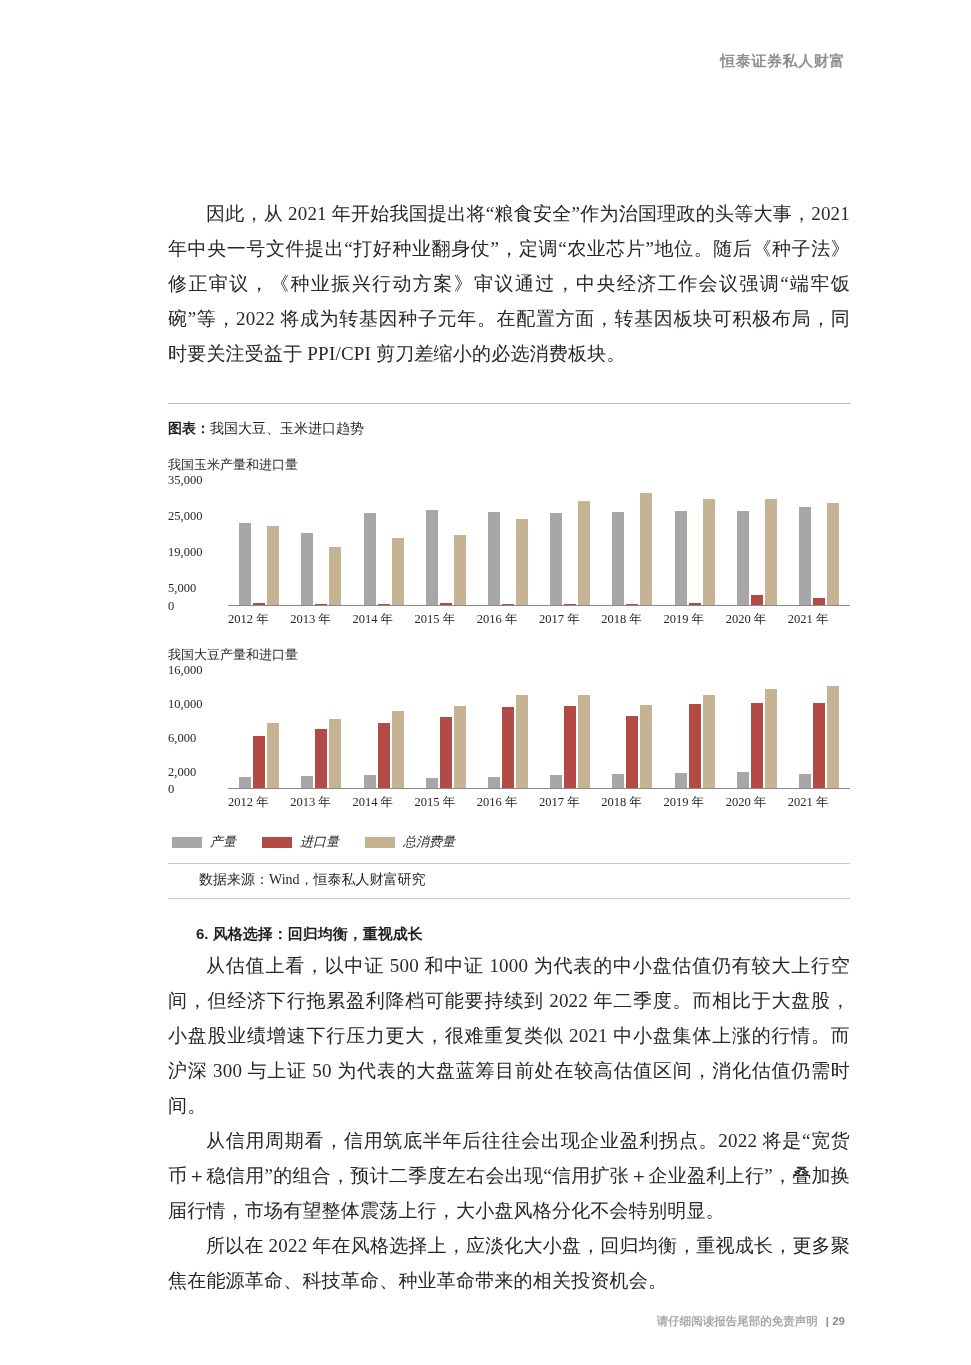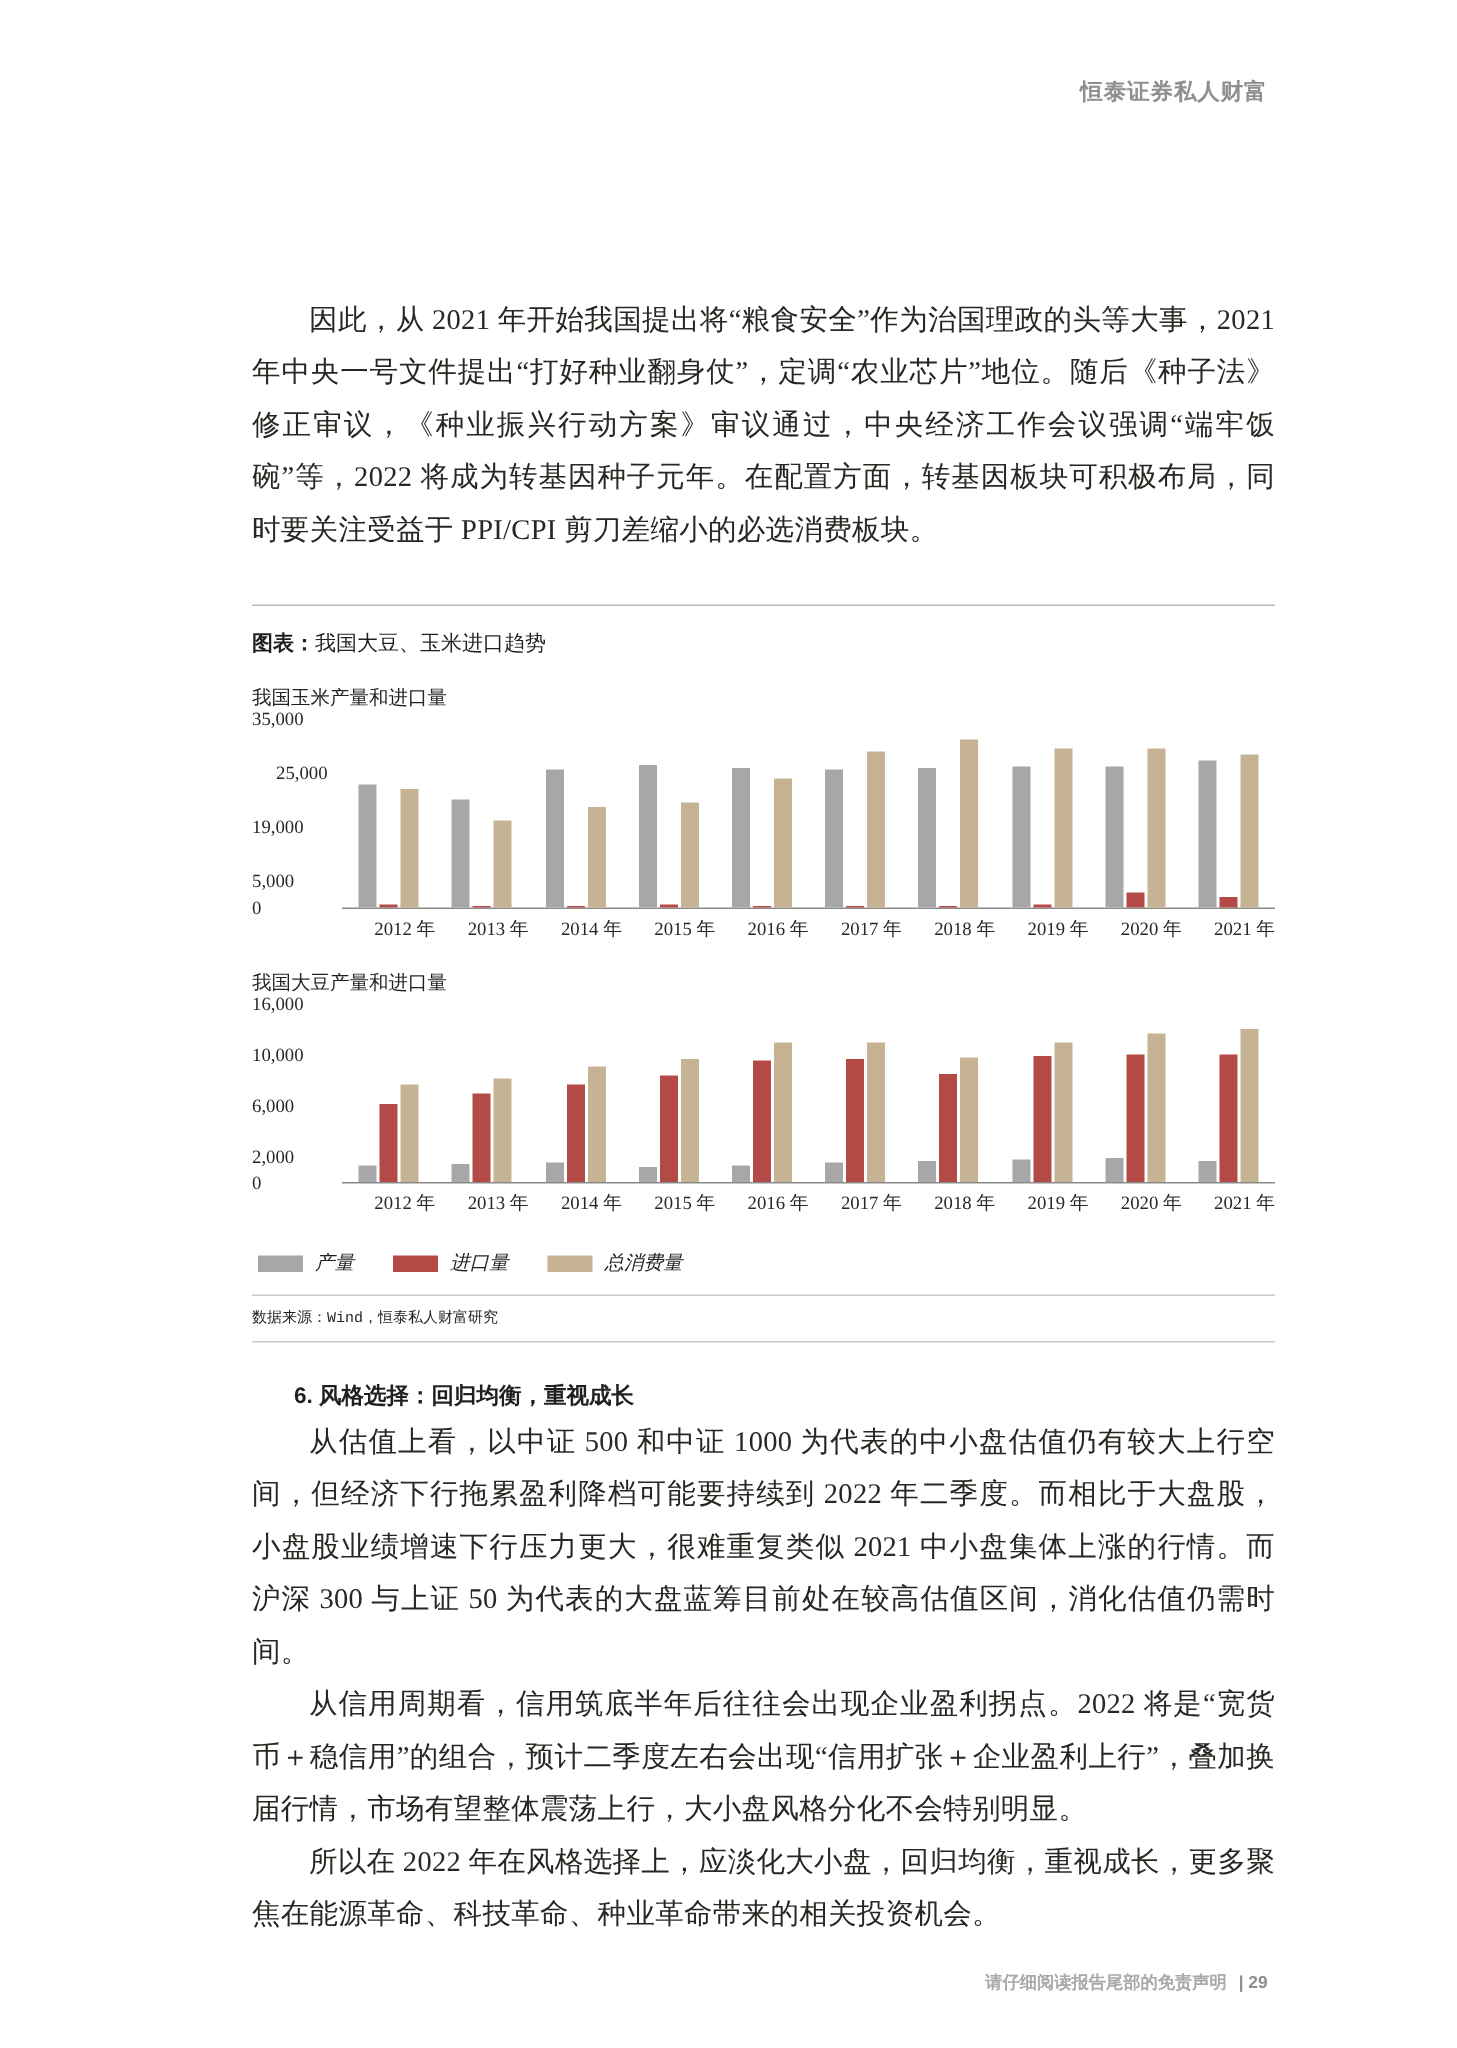--- a/index.html
+++ b/index.html
@@ -81,42 +81,43 @@
   }
   .bar{width:12px;display:block;}
   .bar.prod{background:#a7a7a9;}
   .bar.imp{background:#b44a45;}
   .bar.cons{background:#c6b394;}
 
   .xlabels{
     display:flex;padding-left:60px;margin-top:5px;
   }
   .xlab{
-    flex:1 1 0;text-align:right;
+    flex:1 1 0;text-align:left;
     font-size:12.5px;color:#2a2622;
     font-family:"Liberation Serif", serif;
     white-space:nowrap;
   }
 
   
   .legend{
     display:flex;align-items:center;gap:26px;
     margin-top:22px;padding-left:4px;
   }
   .leg-item{display:flex;align-items:center;gap:8px;font-style:italic;}
   .swatch{width:30px;height:11px;display:block;}
   .leg-label{
     font-family:"Liberation Sans", sans-serif;
     font-size:13px;color:#231f20;
   }
 
   .source{
-    font-family:Liberation Mono, monospace;
-    font-size:10px;color:#231f20;
+    font-family:Liberation Serif, serif;
+    font-size:14px;color:#231f20;
     padding:7px 0 9px 0;
+    margin-left:31px;
   }
 
   
   .section-head{
     font-family:"Liberation Sans", sans-serif;
     font-weight:bold;font-size:15px;color:#231f20;
     margin:26px 0 4px 0;padding-left:28px;
   }
 
   
@@ -198,21 +199,21 @@
                 </div>
                 <div class="grp">
                   <span class="bar prod" title="产量 2021 年: 27300" style="height: 98.28px; background: rgb(167, 167, 169);"></span>
                   <span class="bar imp" title="进口量 2021 年: 2000" style="height: 7.2px; background: rgb(180, 74, 69);"></span>
                   <span class="bar cons" title="总消费量 2021 年: 28200" style="height: 101.52px; background: rgb(198, 179, 148);"></span>
                 </div>
               </div>
           </div>
           <div id="yticks-corn">
               <div class="ytick" style="top: 0px;">35,000</div>
-              <div class="ytick" style="top: 36px; margin-left: 16px;">25,000</div>
+              <div class="ytick" style="top: 36px;">25,000</div>
               <div class="ytick" style="top: 72px;">19,000</div>
               <div class="ytick" style="top: 108px;">5,000</div>
               <div class="ytick" style="top: 126px;">0</div>
             </div>
         </div>
         <div class="xlabels" id="xlabels-corn">
             <div class="xlab">2012 年</div>
             <div class="xlab">2013 年</div>
             <div class="xlab">2014 年</div>
             <div class="xlab">2015 年</div>

